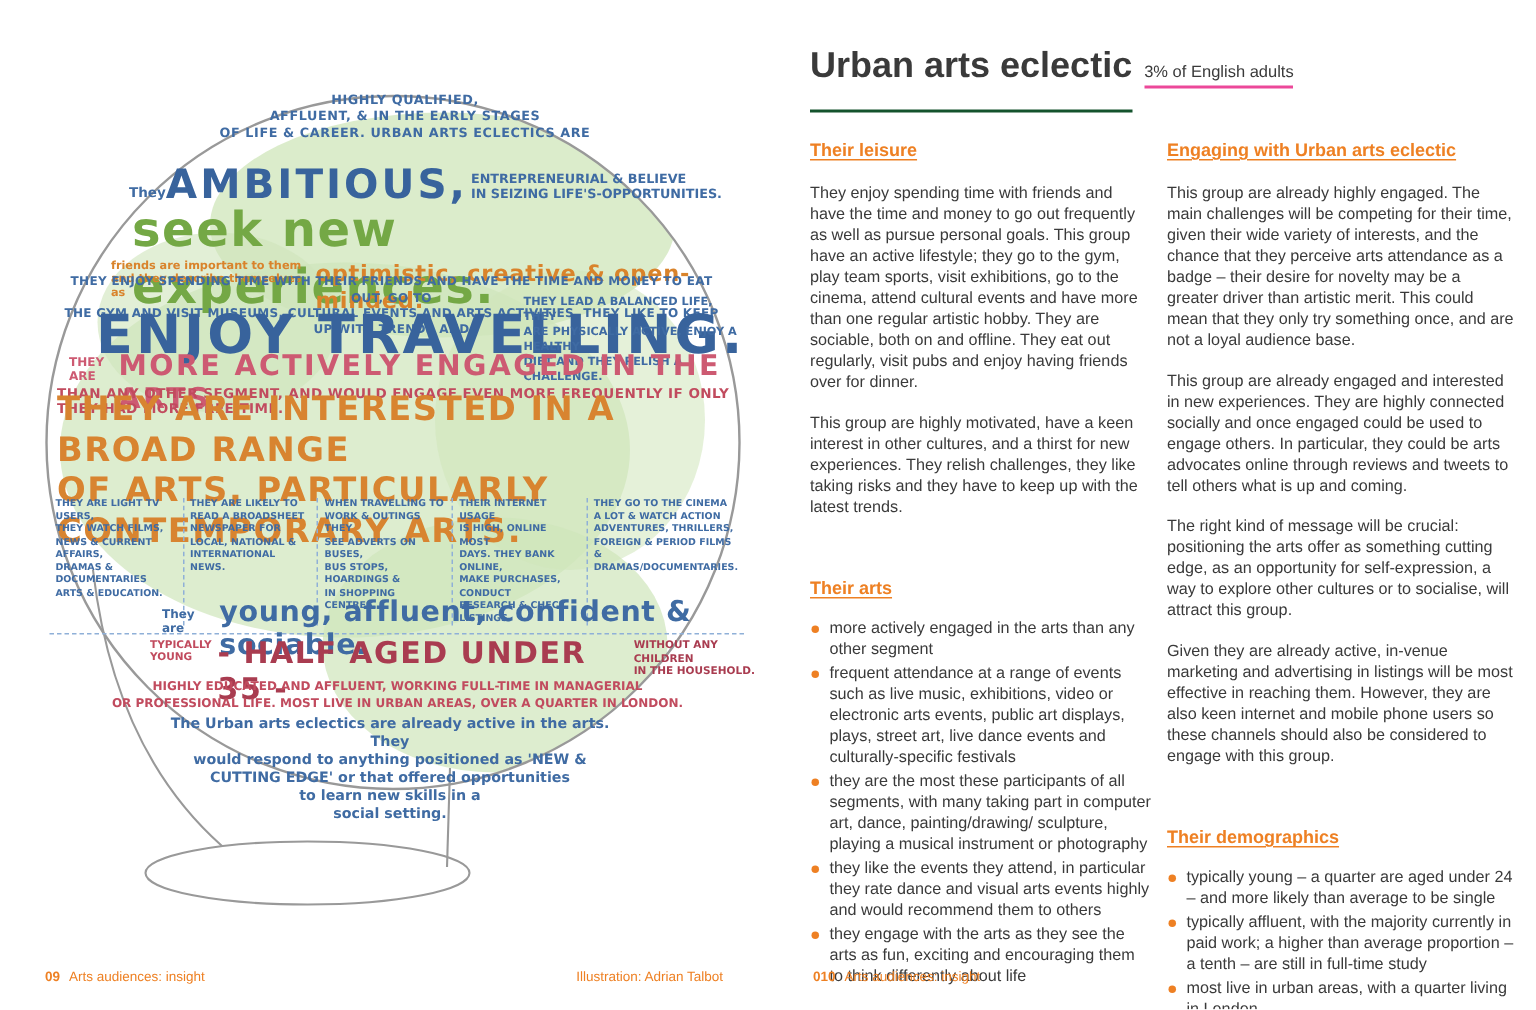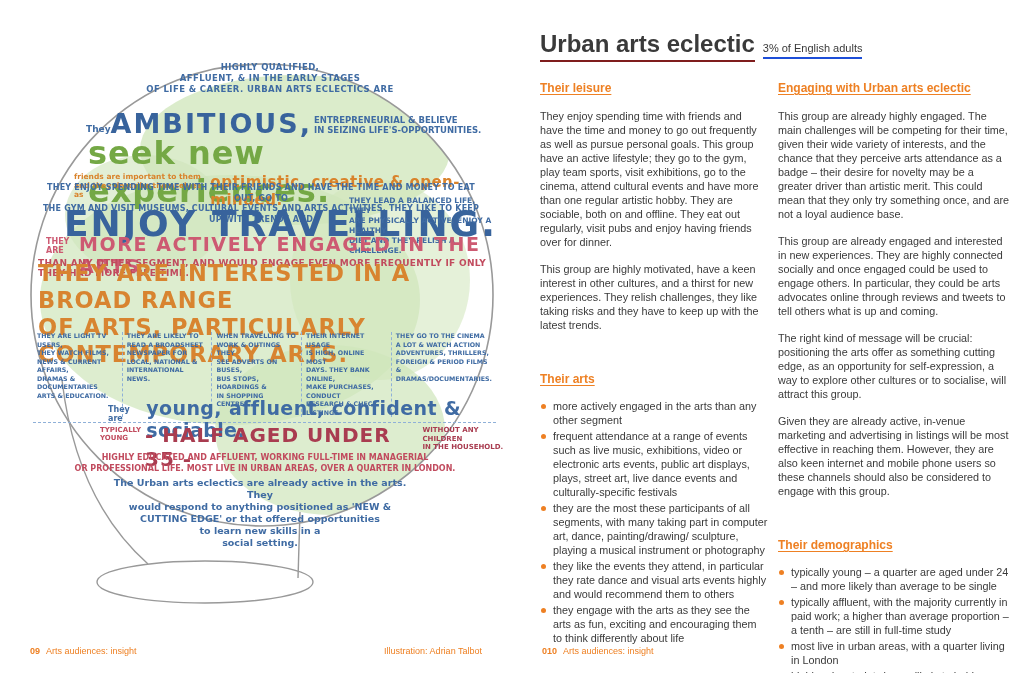--- a/index.html
+++ b/index.html
@@ -58,22 +58,22 @@
                     font-size:9.5px; line-height:12px; font-weight:bold; }
 
   .page-footer { position:absolute; bottom:17px; left:30px; right:30px;
                  display:flex; justify-content:space-between;
                  font-size:9px; color:#EE8023; }
   .pf-num { font-weight:bold; margin-right:6px; }
 
   
   .rp-inner { position:absolute; left:28px; top:30px; width:470px; }
   .title-row { display:flex; align-items:baseline; }
-  .doc-title { font-size:24px; color:#3a3a3a; border-bottom:2px solid #7f1d1d; padding-bottom:2px; }
-  .doc-subtitle { font-size:11px; color:#3a3a3a; border-bottom:2px solid #1d4ed8;
+  .doc-title { font-size:24px; color:#3a3a3a; border-bottom:2px solid #14532d; padding-bottom:15px; }
+  .doc-subtitle { font-size:11px; color:#3a3a3a; border-bottom:2px solid #ec4899;
                   padding-bottom:3px; margin-left:8px; }
   .cols { display:flex; margin-top:16px; }
   .col1 { width:228px; margin-right:10px; }
   .col2 { width:232px; }
   .sec-h { color:#EE8023; font-size:12px; font-weight:bold;
            text-decoration:underline; text-underline-offset:2px; }
   .sec-h.gap { display:block; margin-top:40px; }
   .body-p { font-size:10.8px; line-height:14px; margin-top:13px; }
   .blist { list-style:none; margin-top:13px; }
   .blist li { position:relative; padding-left:13px; font-size:10.8px; line-height:14px; margin-bottom:2px; }

